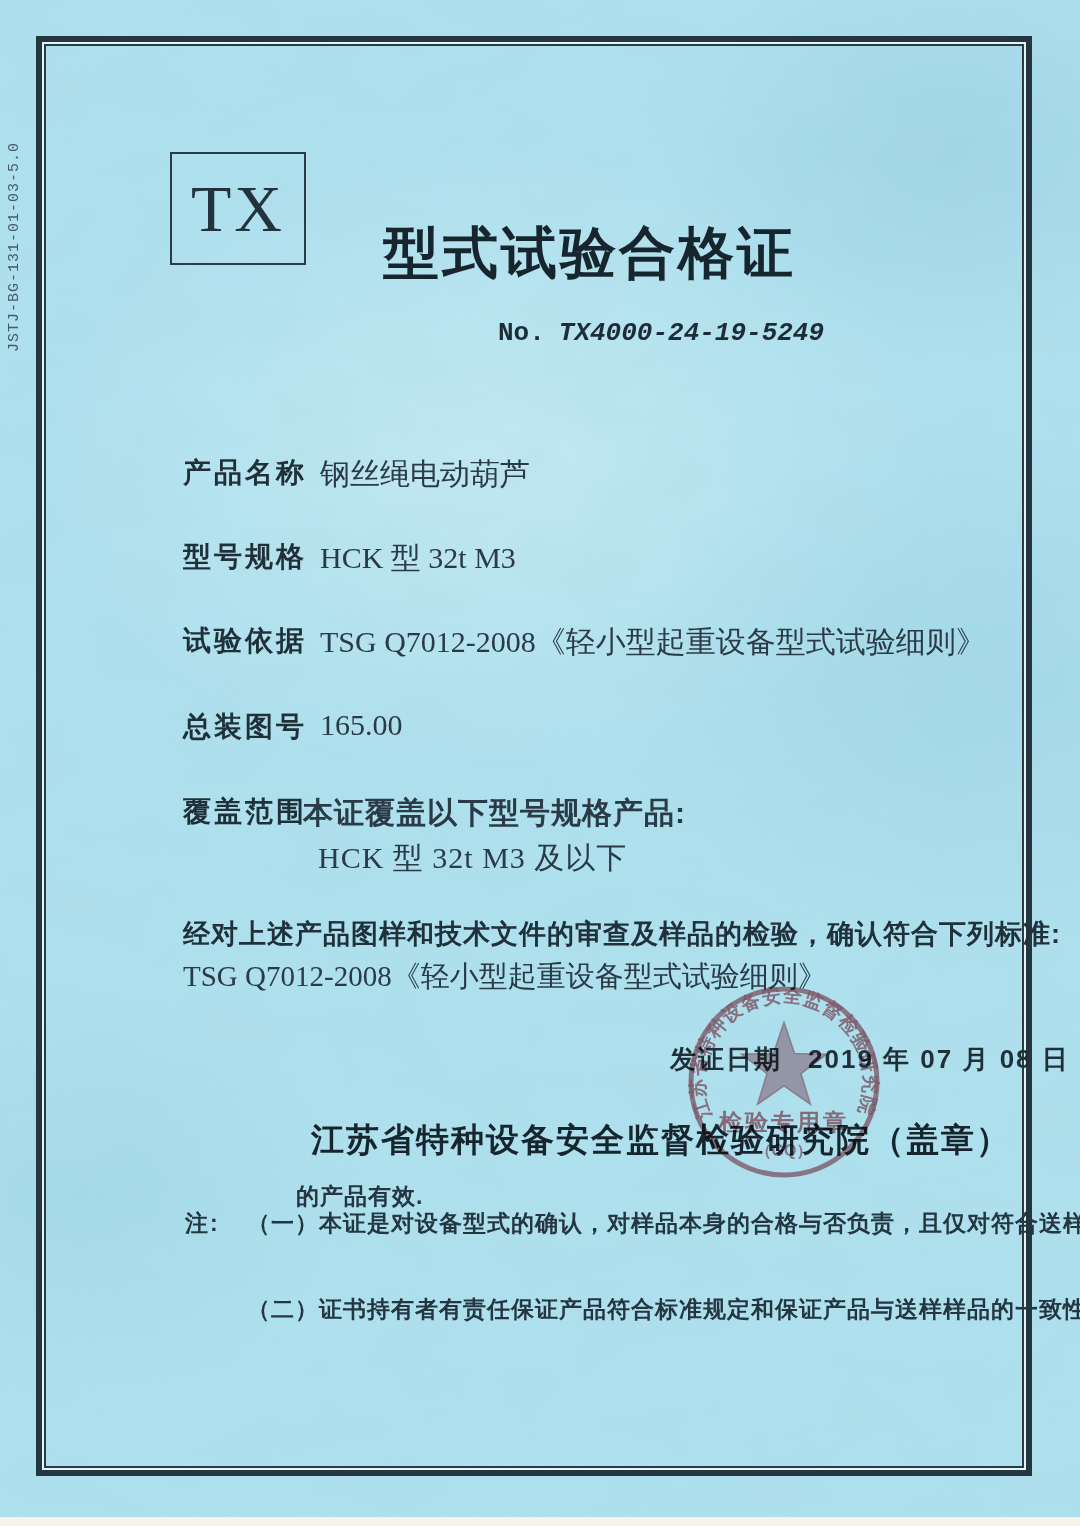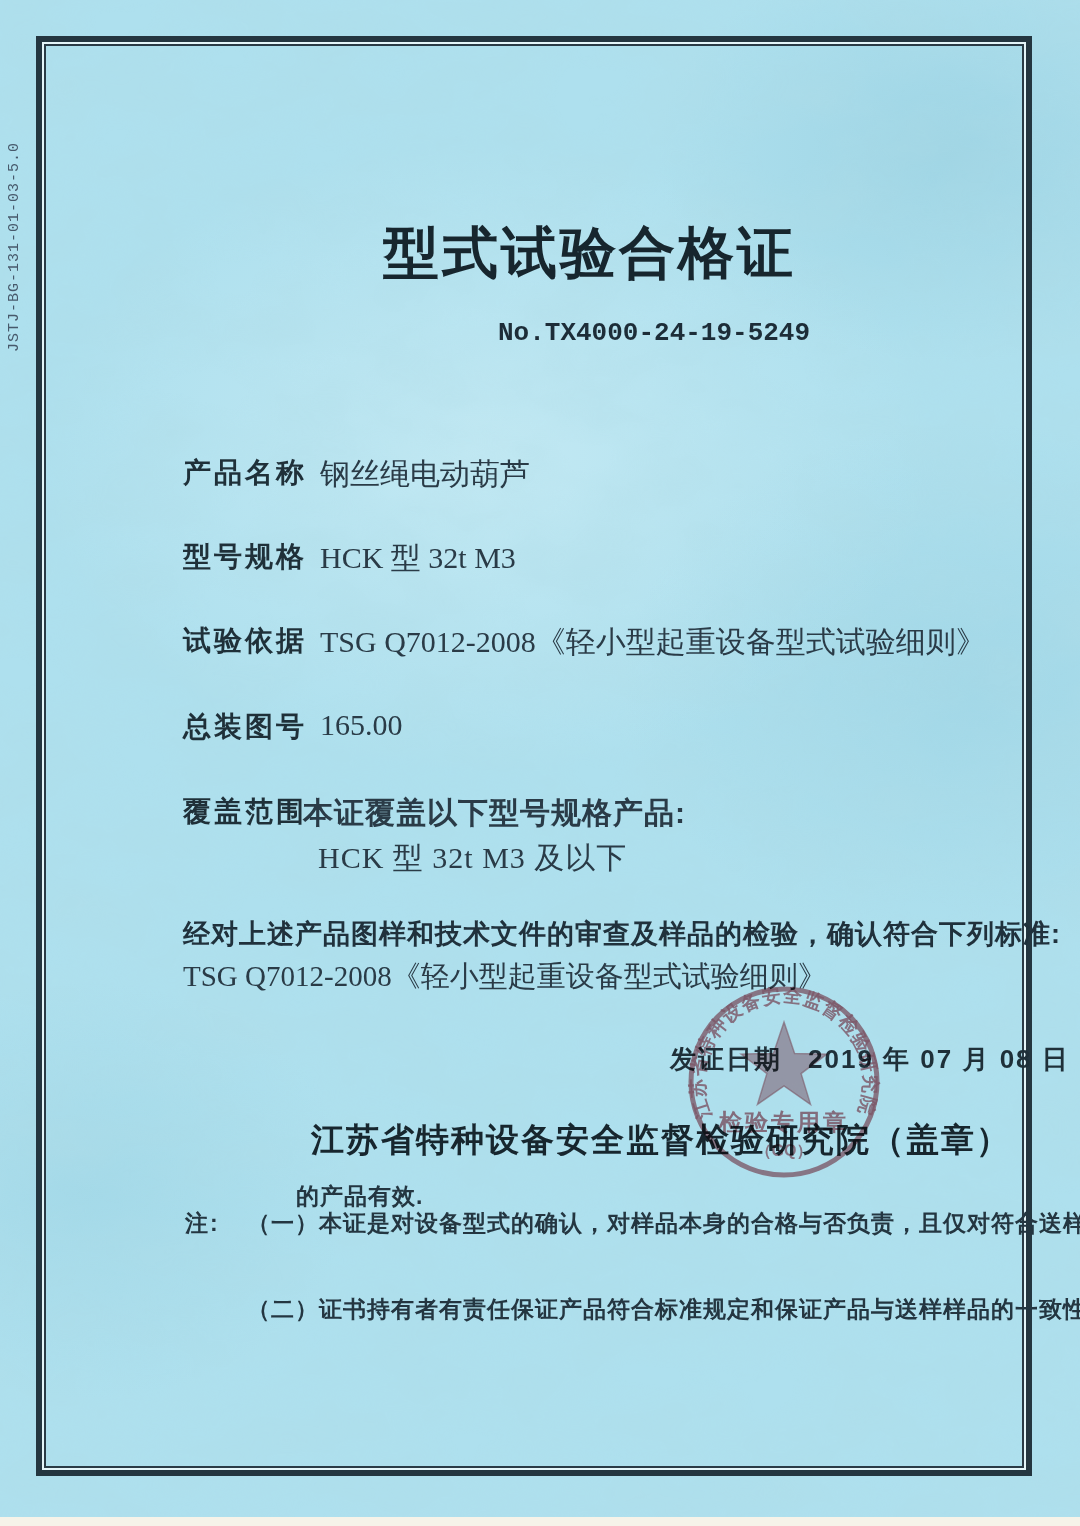--- a/index.html
+++ b/index.html
@@ -52,21 +52,21 @@
   .title{
     position:absolute;left:383px;top:216px;
     font-size:56px;font-weight:700;letter-spacing:3px;
     color:#17262e;white-space:nowrap;
   }
   .cert-no{
     position:absolute;left:498px;top:318px;
     font-family:"Liberation Mono", monospace;
     font-size:26px;font-weight:700;color:#1d2d38;white-space:nowrap;
   }
-  .cert-no .num{}
+  .cert-no .num{margin-left:14px;font-style:italic;}
 
   .field-row{position:absolute;left:0;top:0;width:1080px;height:40px;}
   .field-label{
     position:absolute;left:183px;
     font-size:28px;font-weight:700;letter-spacing:3px;color:#1f3039;white-space:nowrap;
   }
   .field-value{
     position:absolute;left:320px;
     font-family:"Liberation Serif", serif;
     font-size:30px;color:#2a3b47;white-space:nowrap;
@@ -133,20 +133,23 @@
     </filter>
     <rect width="1080" height="1526" filter="url(#marble)"></rect>
   </svg>
 
   <div class="side-code">JSTJ-BG-131-01-03-5.0</div>
 
   <div class="frame">
     <div class="frame-inner"></div>
   </div>
 
+  <div class="tx-box">
+    <span>TX</span>
+  </div>
 
   <div class="title">型式试验合格证</div>
   <div class="cert-no">
     <span>No.</span><span class="num">TX4000-24-19-5249</span>
   </div>
 
   <div class="field-row r1">
     <span class="field-label">产品名称</span>
     <span class="field-value">钢丝绳电动葫芦</span>
   </div>

